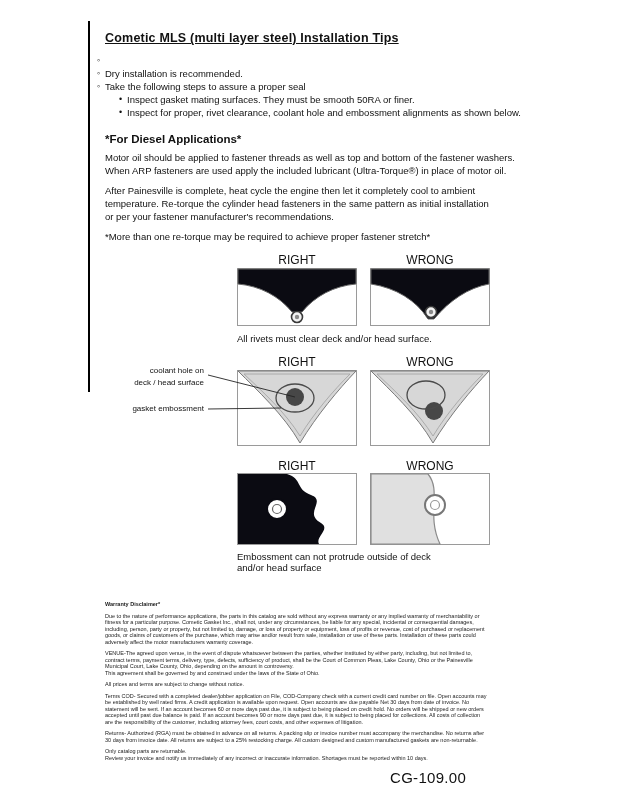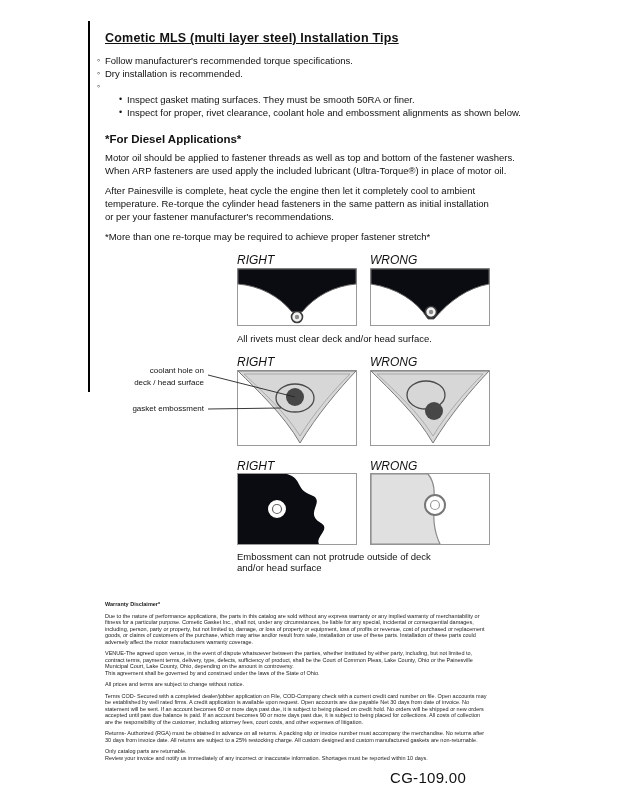--- a/index.html
+++ b/index.html
@@ -17,21 +17,21 @@
   .tip { display:flex; }
   .tip.sub { margin-left:22px; }
   .bullet { width:8px; flex:none; font-size:9px; }
   .tip-text { white-space:pre-line; }
 
   .diesel-heading { font-size:11.5px; font-weight:bold; padding-left:8px; margin-top:14px; margin-bottom:6px; }
   .para { white-space:pre-line; font-size:9.5px; line-height:13px; padding-left:8px; margin-bottom:7px; width:460px; }
   .note { margin-top:3px; }
 
   .diagrams { position:relative; height:332px; margin-top:10px; }
-  .dg-label { position:absolute; width:120px; font-size:12px; color:#111;font-style:italic; }
+  .dg-label { position:absolute; width:120px; text-align:center; font-size:12px; color:#111; }
   .panel { position:absolute; width:120px; display:block; }
   .caption { position:absolute; left:140px; font-size:9.5px; line-height:11px; white-space:pre-line; }
   .side-label { position:absolute; font-size:8px; line-height:12px; text-align:right; white-space:pre-line; color:#111; }
   .leader { position:absolute; left:110px; top:114px; width:125px; height:55px; }
 
   .disclaimer { padding-left:8px; margin-top:16px; width:430px; font-size:5.5px; line-height:6.5px; color:#222; }
   .disc-heading { font-weight:bold; margin-bottom:5px; }
   .disc-para { white-space:pre-line; margin-bottom:5px; }
 
   .footer { position:absolute; left:390px; top:756px; font-size:15px; letter-spacing:0.3px; color:#111; }
@@ -41,28 +41,28 @@
 
 <div class="page">
   <div class="vline"></div>
 
   <div class="content">
     <div class="title">Cometic MLS (multi layer steel) Installation Tips</div>
 
     <ul class="tips">
       <li class="tip">
         <span class="bullet">◦</span>
-        <span class="tip-text">Follow manufacturer's recommended torque specifications.</span>
       </li>
       <li class="tip">
         <span class="bullet">◦</span>
         <span class="tip-text">Dry installation is recommended.</span>
       </li>
       <li class="tip">
         <span class="bullet">◦</span>
+        <span class="tip-text">Take the following steps to assure a proper seal</span>
       </li>
       <li class="tip sub">
         <span class="bullet">•</span>
         <span class="tip-text">Inspect gasket mating surfaces.  They must be smooth 50RA or finer.</span>
       </li>
       <li class="tip sub">
         <span class="bullet">•</span>
         <span class="tip-text">Inspect for proper, rivet clearance, coolant hole and embossment alignments as shown below.</span>
       </li>
     </ul>

